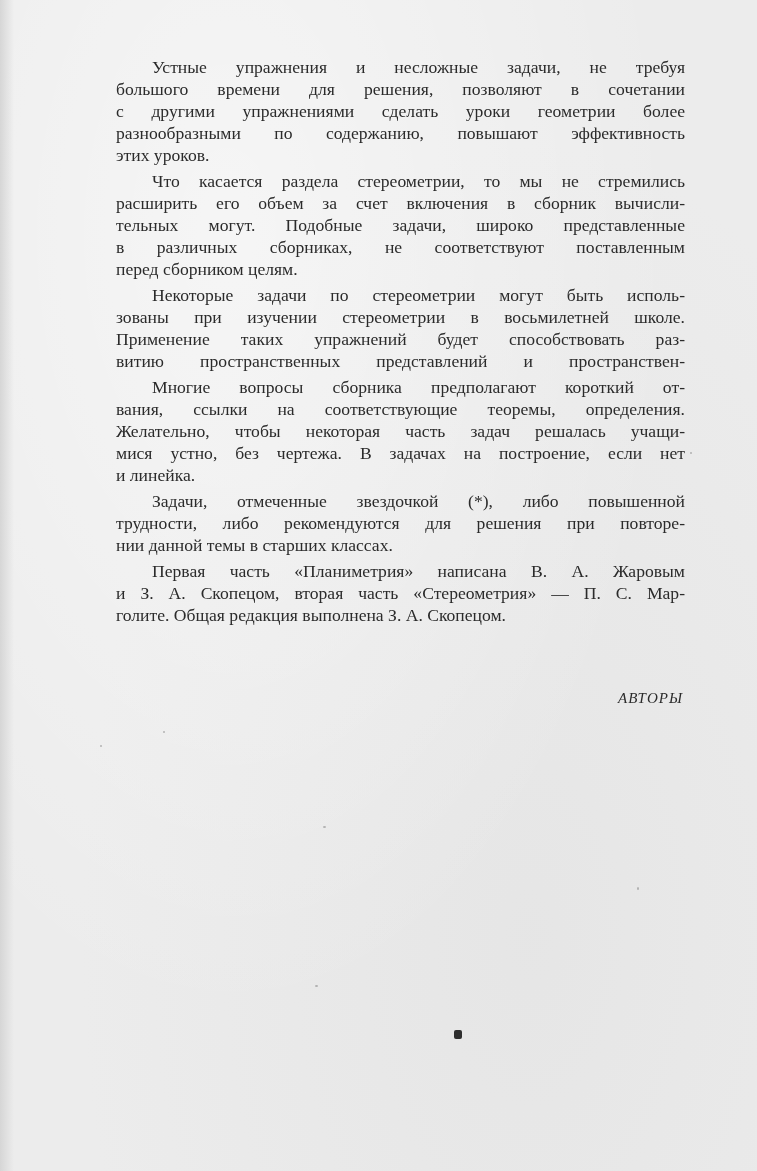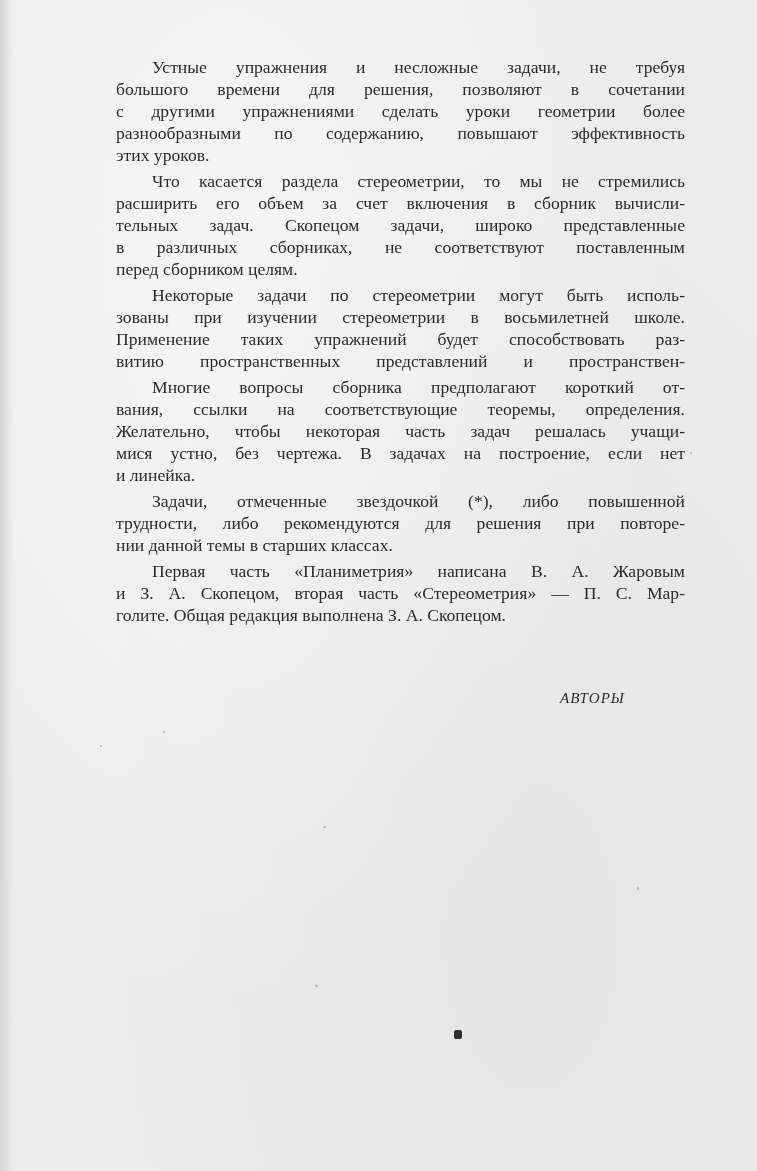--- a/index.html
+++ b/index.html
@@ -54,21 +54,21 @@
       padding-left: 36px;
     }
     .para {
       margin-bottom: 4px;
     }
     .signature {
       position: absolute;
       left: 560px;
       top: 690px;
       width: 123px;
-      text-align: left;
+      text-align: right;
       font-family: "Liberation Serif", "DejaVu Serif", serif;
       font-style: italic;
       font-size: 15px;
       letter-spacing: 1px;
       color: #2b2b2b;
     }
     .dot {
       position: absolute;
       left: 454px;
       top: 1030px;
@@ -94,21 +94,21 @@
     <div class="para">
       <span class="line indent">Устные упражнения и несложные задачи, не требуя</span>
       <span class="line">большого времени для решения, позволяют в сочетании</span>
       <span class="line">с другими упражнениями сделать уроки геометрии более</span>
       <span class="line">разнообразными по содержанию, повышают эффективность</span>
       <span class="line last">этих уроков.</span>
     </div>
     <div class="para">
       <span class="line indent">Что касается раздела стереометрии, то мы не стремились</span>
       <span class="line">расширить его объем за счет включения в сборник вычисли-</span>
-      <span class="line">тельных задач. Скопецом задачи, широко представленные</span>
+      <span class="line">тельных могут. Подобные задачи, широко представленные</span>
       <span class="line">в различных сборниках, не соответствуют поставленным</span>
       <span class="line last">перед сборником целям.</span>
     </div>
     <div class="para">
       <span class="line indent">Некоторые задачи по стереометрии могут быть исполь-</span>
       <span class="line">зованы при изучении стереометрии в восьмилетней школе.</span>
       <span class="line">Применение таких упражнений будет способствовать раз-</span>
       <span class="line">витию пространственных представлений и пространствен-</span>
     </div>
     <div class="para">

